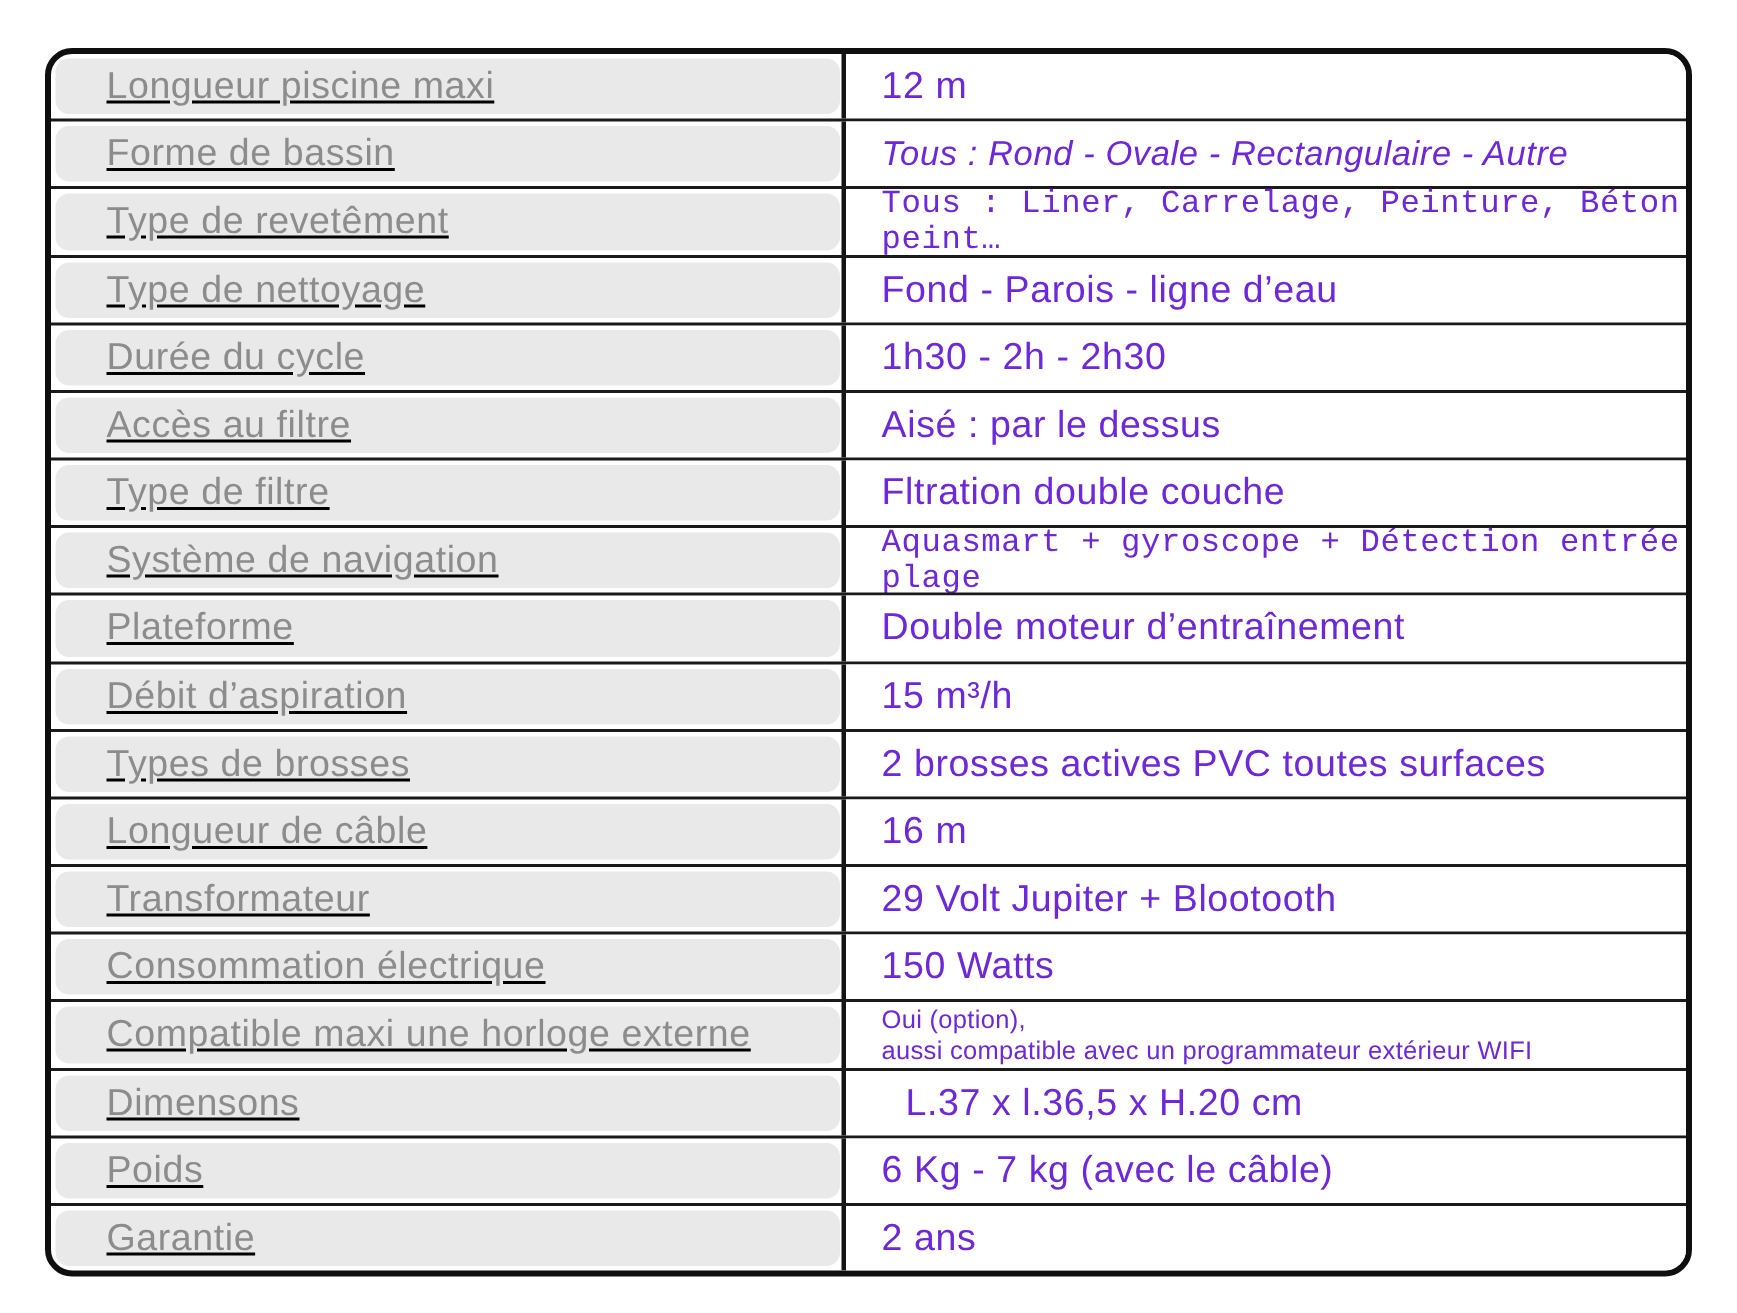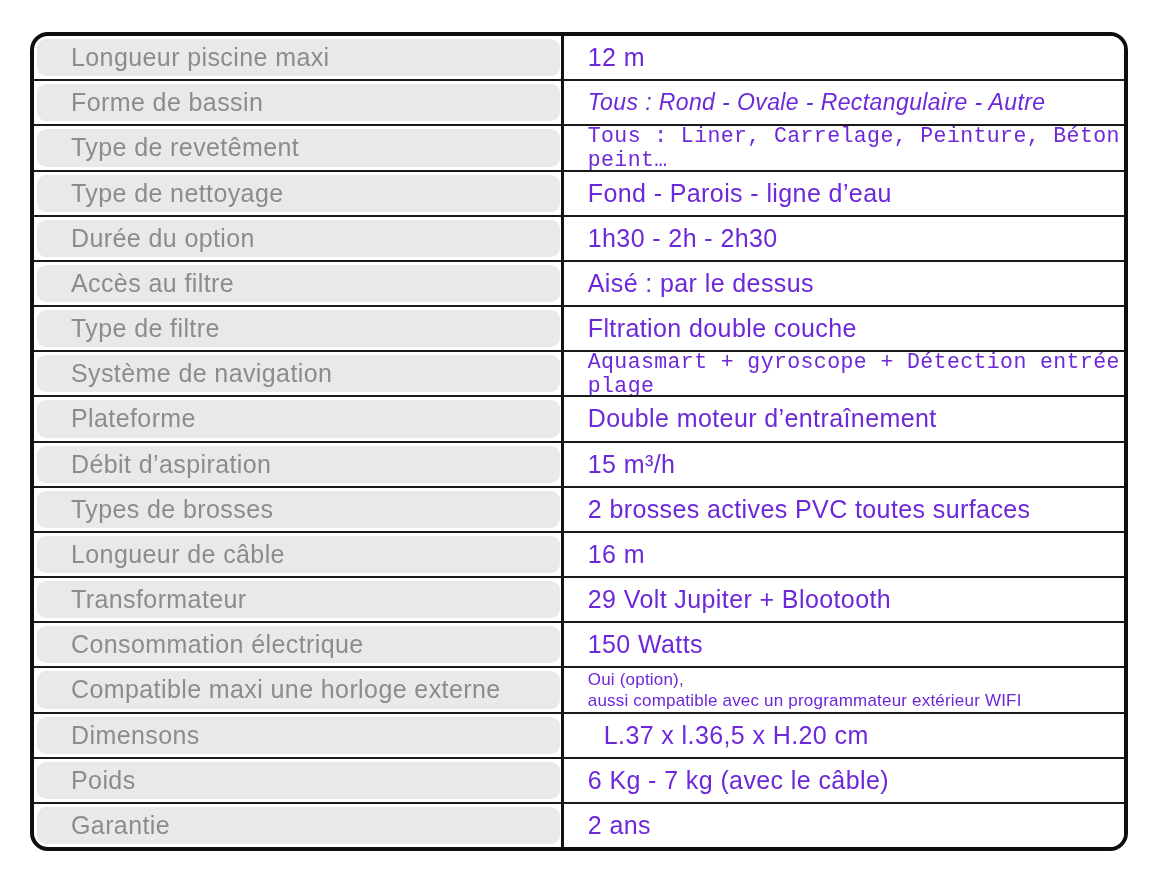--- a/index.html
+++ b/index.html
@@ -40,20 +40,21 @@
     padding: 3px 1px 3px 3px;
   }
   .label-box {
     flex: 1;
     background: #e9e9e9;
     border-radius: 9px;
     display: flex;
     align-items: center;
     padding-left: 34px;
     min-width: 0;
+    text-decoration: underline;
   }
   .label-text {
     font-size: 25px;
     color: #8c8c8c;
     letter-spacing: 0.4px;
     white-space: nowrap;
   }
   .value-cell {
     flex: 1;
     display: flex;
@@ -118,21 +119,21 @@
       </div>
     </div>
     <div class="value-cell">
       <span class="value-text">Fond - Parois - ligne d’eau</span>
     </div>
   </div>
 
   <div class="row">
     <div class="label-cell">
       <div class="label-box">
-        <span class="label-text">Durée du option</span>
+        <span class="label-text">Durée du cycle</span>
       </div>
     </div>
     <div class="value-cell">
       <span class="value-text">1h30 - 2h - 2h30</span>
     </div>
   </div>
 
   <div class="row">
     <div class="label-cell">
       <div class="label-box">

